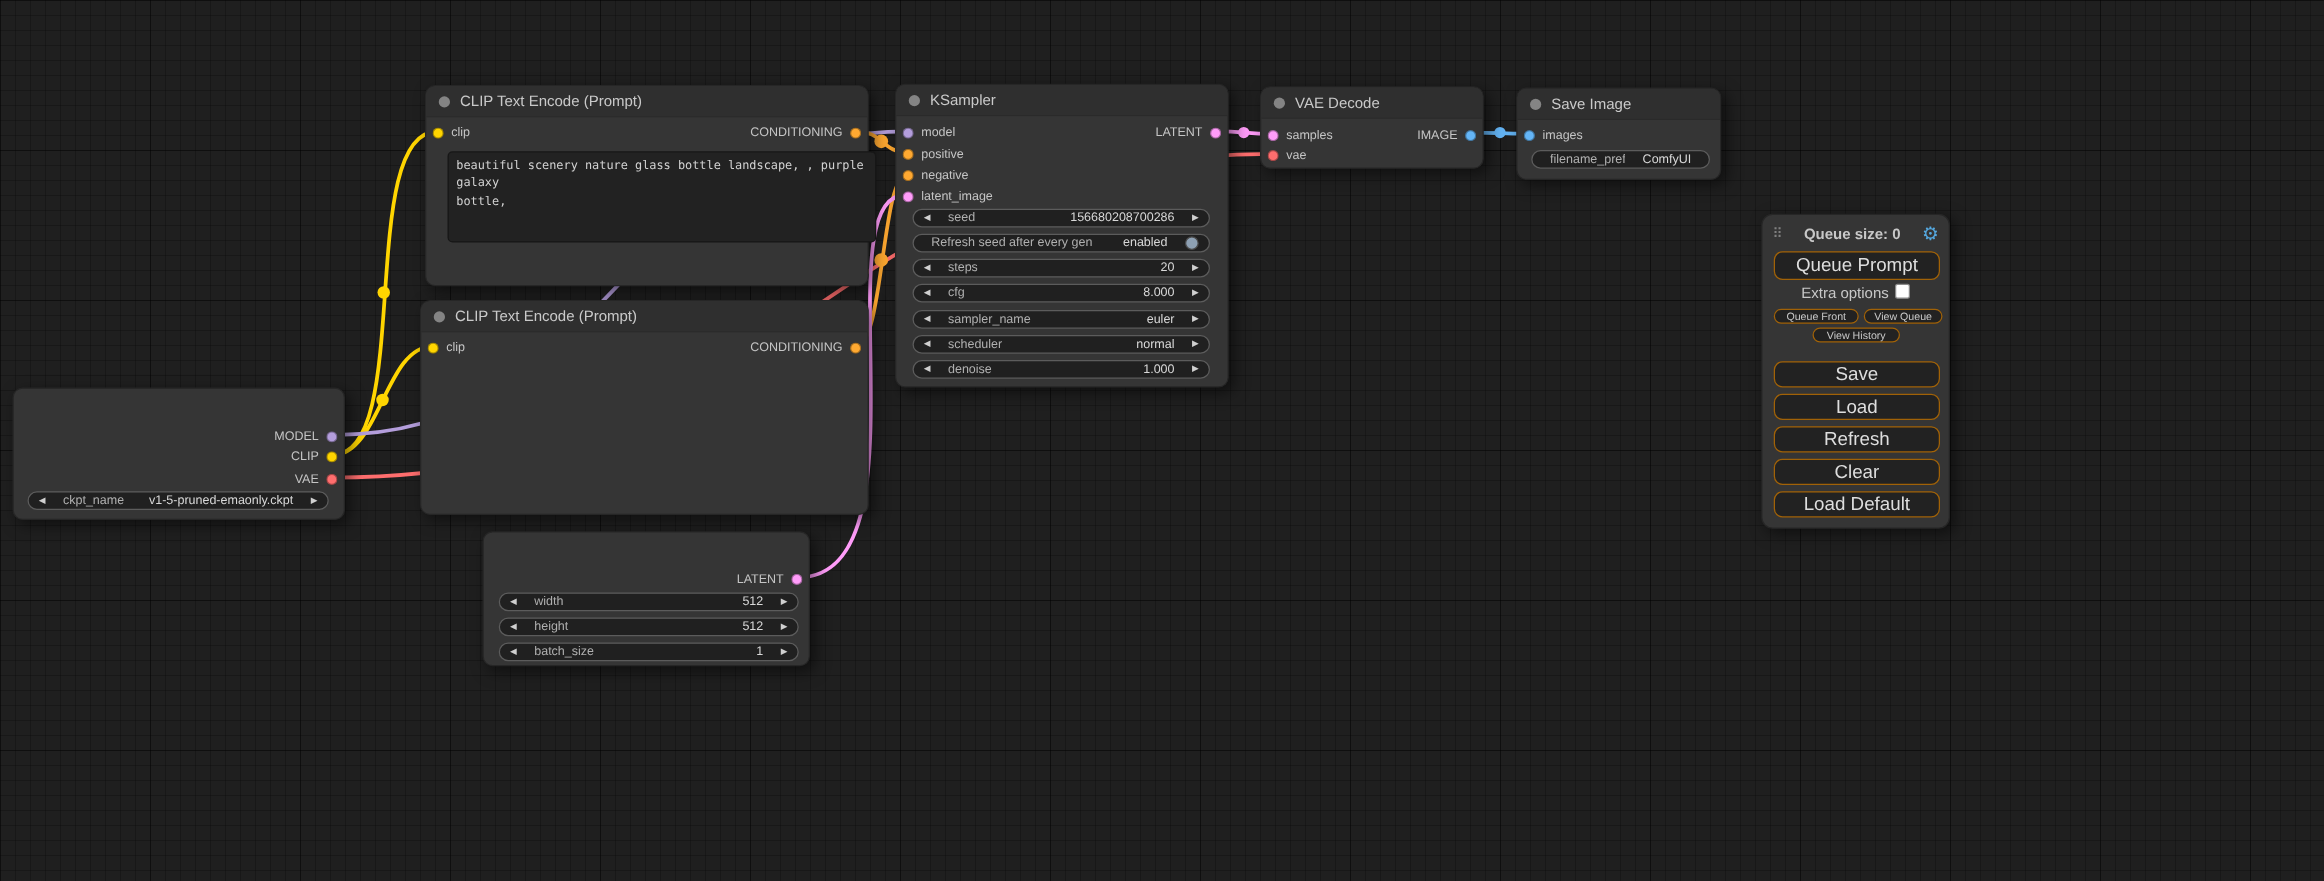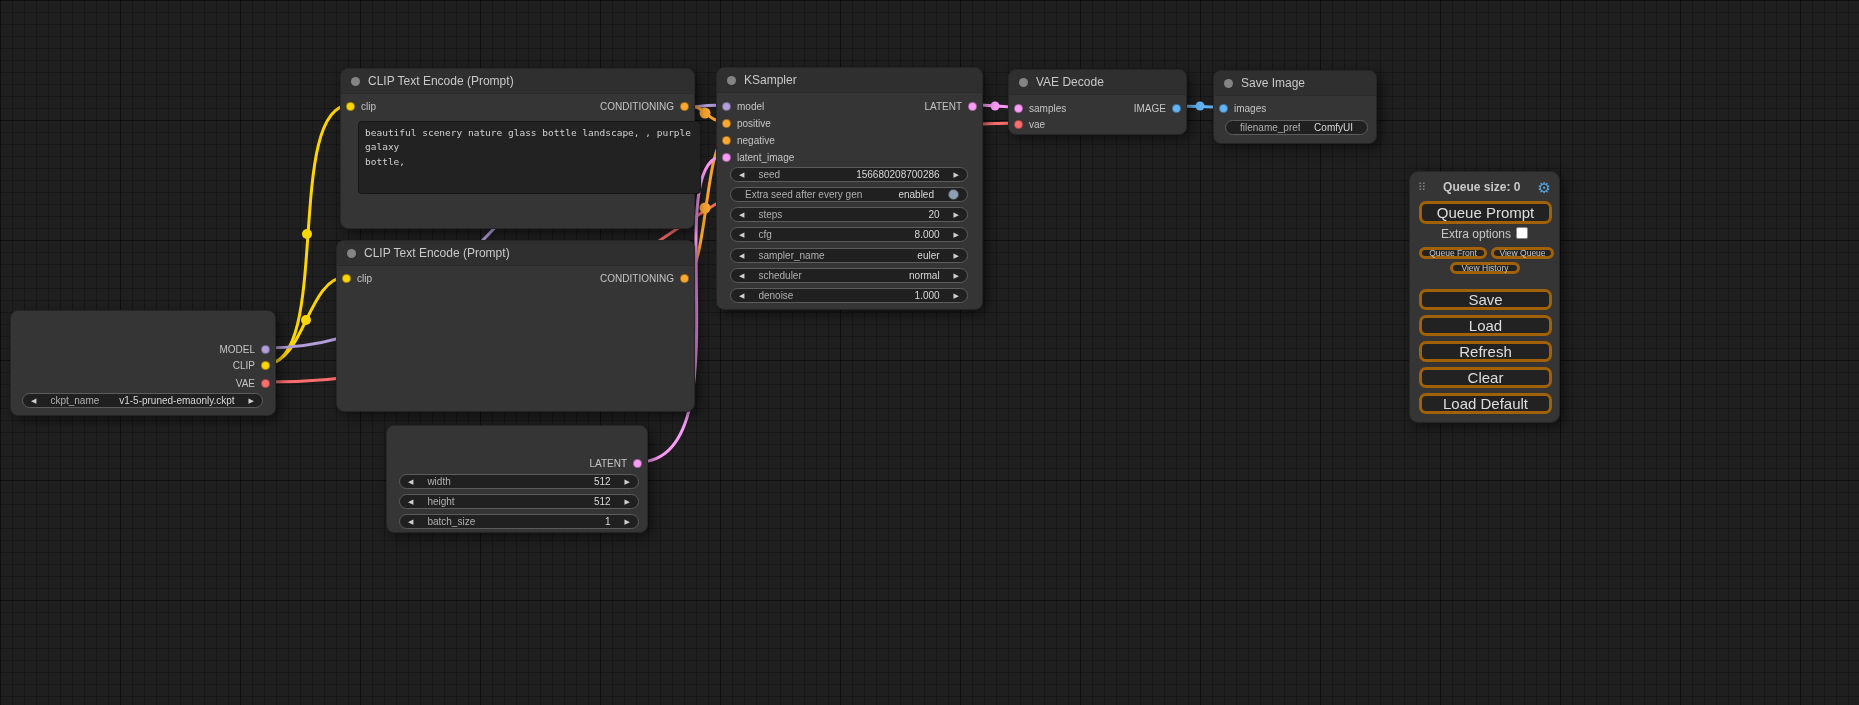--- a/index.html
+++ b/index.html
@@ -48,21 +48,21 @@
   #queue-panel{
     position:absolute;left:1409px;top:171px;width:151px;height:252px;z-index:3;
     background:#353535;border:1px solid #262626;border-radius:9px;
     box-shadow:4px 4px 12px rgba(0,0,0,.5);box-sizing:border-box;
   }
   .qp-header{position:absolute;left:0;right:0;top:7px;height:16px;display:flex;align-items:center;padding:0 8px;}
   .qp-handle{color:#808080;font-size:11px;line-height:1;cursor:move;}
   .qp-size{flex:1;text-align:center;font-size:12px;color:#c8c8c8;font-weight:bold;}
   .qp-gear{font-size:15px;line-height:1;}
   .qp-btn{
-    position:absolute;background:#222222;border:3px solid #a16207;border-radius:7px;
+    position:absolute;background:#222222;border:1px solid #a16207;border-radius:7px;
     color:#dedede;display:flex;align-items:center;justify-content:center;box-sizing:border-box;
     font-size:15px;
   }
   .qp-btn.small{font-size:8.5px;border-radius:8px;color:#c8c8c8;height:12px;}
   .qp-extra{position:absolute;left:0;right:0;top:226px;height:14px;display:flex;align-items:flex-start;justify-content:center;gap:5px;font-size:12px;color:#c8c8c8;}
   .qp-checkbox{width:12px;height:12px;background:#ffffff;border:1px solid #8a8a8a;border-radius:2px;box-sizing:border-box;}
 </style>
 </head>
 <body>
 
@@ -165,21 +165,21 @@
     <span class="slot-dot" style="background: rgb(255, 156, 249);"></span>
   </div>
 
   <div class="widget" style="left:13px;top:99px;width:238px">
     <span class="arrow">◀</span>
     <span class="wlabel">seed</span>
     <span class="wvalue">156680208700286</span>
     <span class="arrow">▶</span>
   </div>
   <div class="widget" style="left:13px;top:119px;width:238px;padding-left:14px">
-    <span class="wlabel">Extra seed after every gen</span>
+    <span class="wlabel">Refresh seed after every gen</span>
     <span class="wvalue">enabled</span>
     <span class="toggle-knob" style="background: rgb(141, 160, 179);"></span>
   </div>
   <div class="widget" style="left:13px;top:139px;width:238px">
     <span class="arrow">◀</span>
     <span class="wlabel">steps</span>
     <span class="wvalue">20</span>
     <span class="arrow">▶</span>
   </div>
   <div class="widget" style="left:13px;top:159px;width:238px">

